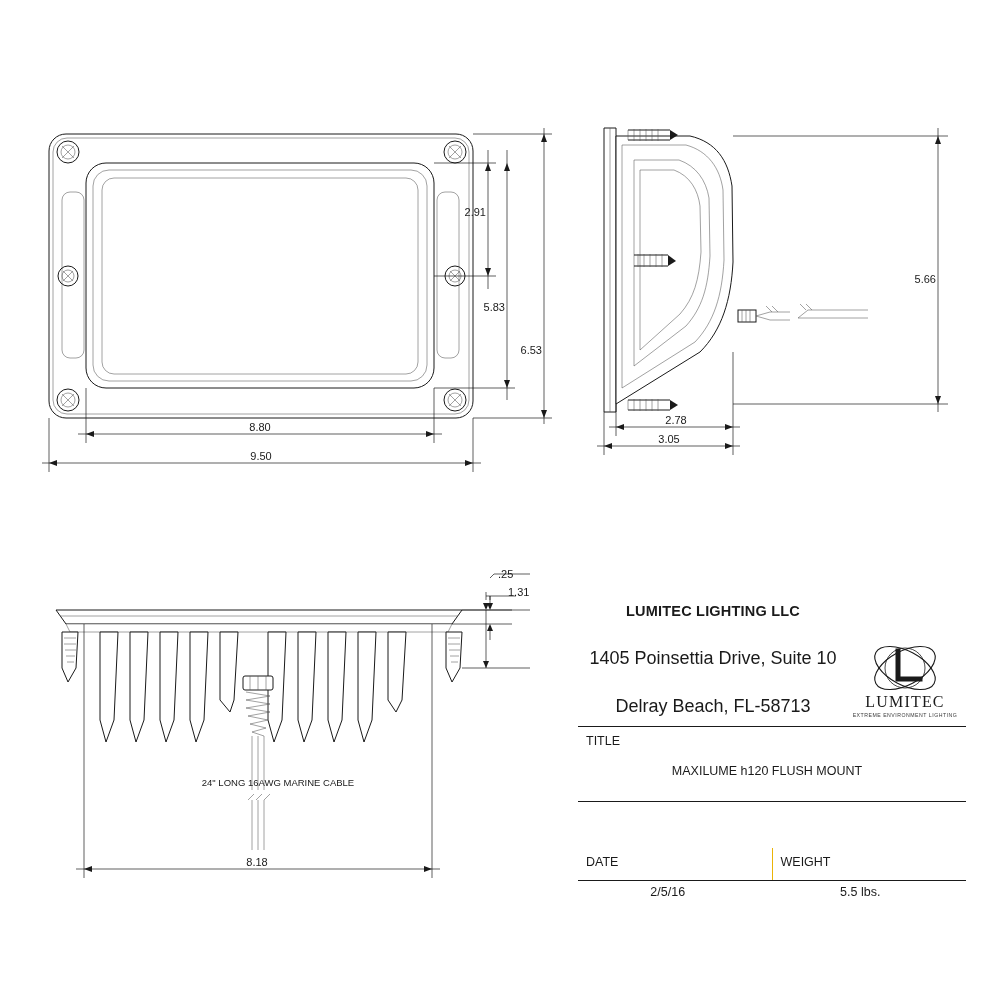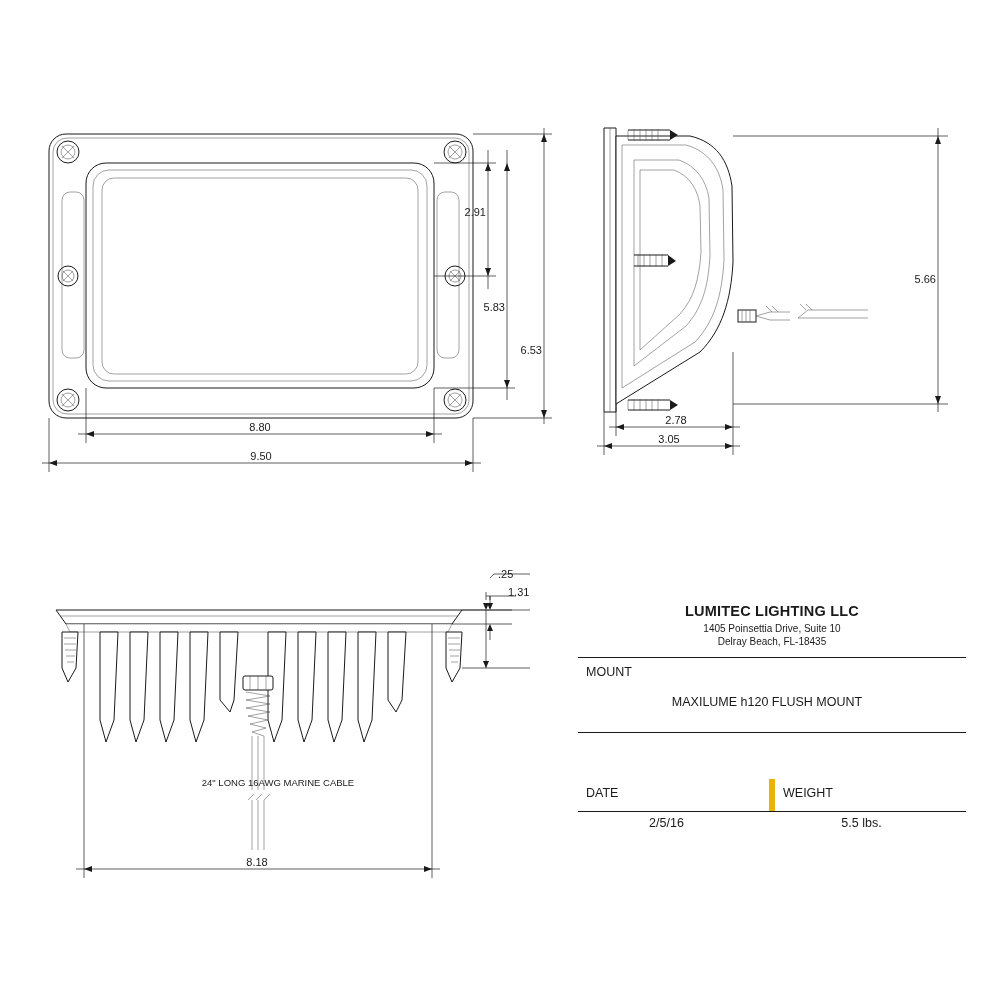--- a/index.html
+++ b/index.html
@@ -72,22 +72,23 @@
     text-align: center;
     padding-top: 6px;
   }
   .company .cname {
     font-size: 14.5px;
     font-weight: bold;
     letter-spacing: 0.2px;
     line-height: 1.35;
   }
   .company .caddr {
-    font-size: 10px;
+    font-size: 18px;
     line-height: 1.35;
+    margin-top: 24px;
   }
   .logo-wrap {
     width: 118px;
     display: flex;
     flex-direction: column;
     align-items: center;
     justify-content: flex-start;
   }
   .logo-name {
     font-family: "Liberation Serif", serif;
@@ -120,21 +121,21 @@
   .row-dw {
     display: flex;
     height: 78px;
   }
   .cell {
     flex: 1;
     position: relative;
     margin-top: 46px;
   }
   .cell.right {
-    border-left: 6px solid #eab308;
+    border-left: 1px solid #eab308;
   }
   .cell .val {
     text-align: center;
     padding-top: 16px;
   }
   .cell.right .val { text-align: center; padding-right: 18px; }
 </style>
 </head>
 <body>
 
@@ -375,26 +376,36 @@
       </g>
       <text class="dim-text" x="257" y="866" text-anchor="middle">8.18</text>
     </g>
   </svg>
 
   <div class="title-block">
     <div class="tb-head">
       <div class="company">
         <div class="cname">LUMITEC LIGHTING LLC</div>
         <div class="caddr">1405 Poinsettia Drive, Suite 10</div>
-        <div class="caddr">Delray Beach, FL-18435</div>
+        <div class="caddr">Delray Beach, FL-58713</div>
+      </div>
+      <div class="logo-wrap">
+        <svg width="74" height="58" viewBox="0 0 74 58">
+          <ellipse cx="37" cy="29" rx="33" ry="17" fill="none" stroke="#1a1a1a" stroke-width="1.1" transform="rotate(-28 37 29)"></ellipse>
+          <ellipse cx="37" cy="29" rx="33" ry="17" fill="none" stroke="#1a1a1a" stroke-width="1.1" transform="rotate(28 37 29)"></ellipse>
+          <ellipse cx="37" cy="29" rx="20" ry="20" fill="none" stroke="#1a1a1a" stroke-width="0.8"></ellipse>
+          <path d="M30 12 L30 40 L52 40" fill="none" stroke="#1a1a1a" stroke-width="5" stroke-linecap="square"></path>
+        </svg>
+        <div class="logo-name">LUMITEC</div>
+        <div class="logo-tag">EXTREME ENVIRONMENT LIGHTING</div>
       </div>
     </div>
 
     <div class="tb-row row-title">
-      <div class="lbl">MOUNT</div>
+      <div class="lbl">TITLE</div>
       <div class="val">MAXILUME h120 FLUSH MOUNT</div>
     </div>
 
     <div class="tb-row row-dw">
       <div class="cell">
         <div class="lbl">DATE</div>
         <div class="val">2/5/16</div>
       </div>
       <div class="cell right">
         <div class="lbl">WEIGHT</div>

